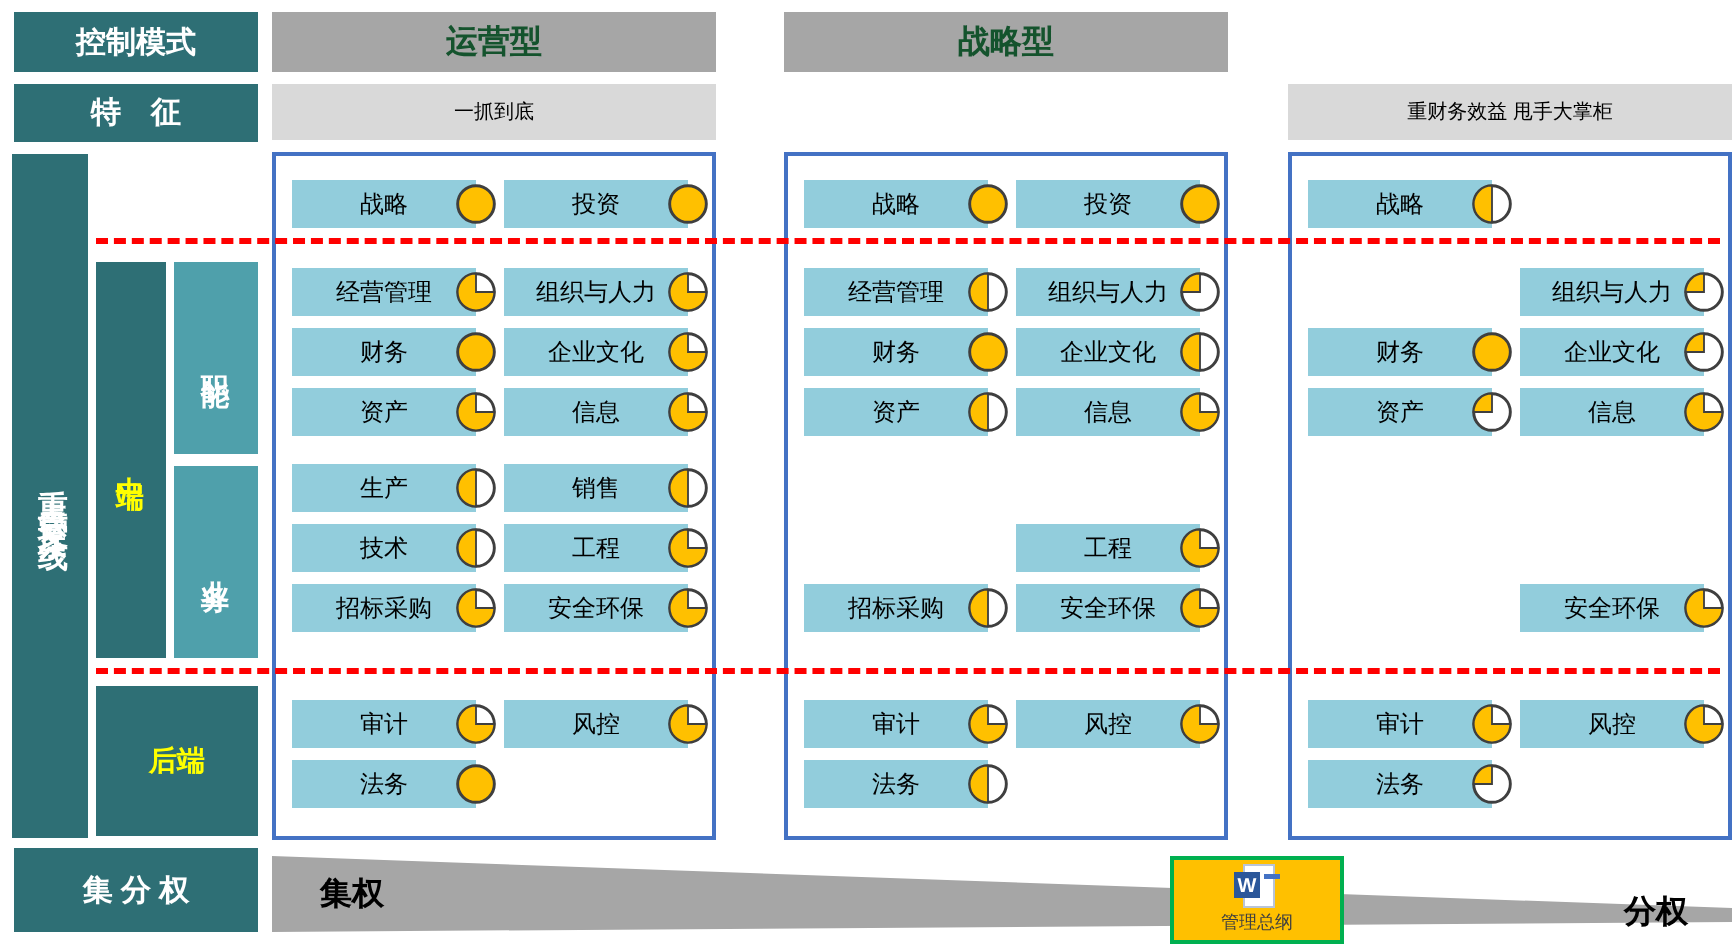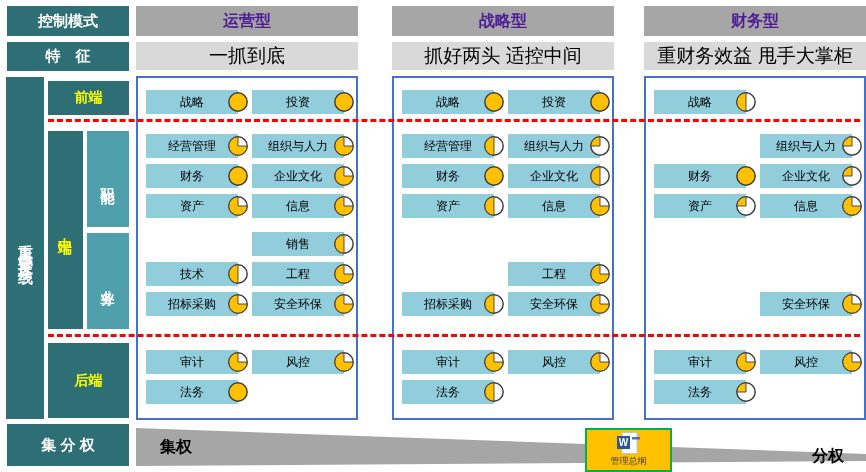--- a/index.html
+++ b/index.html
@@ -5,24 +5,24 @@
   html,body{margin:0;padding:0;background:#fff;}
   #stage{
     position:relative;width:866px;height:472px;background:#fff;overflow:hidden;
     font-family:"Liberation Sans","DejaVu Sans",sans-serif;
   }
   .cell{position:absolute;display:flex;align-items:center;justify-content:center;text-align:center;box-sizing:border-box;}
   .teal{background:var(--teal-dark,#2E6F75);color:#fff;font-weight:bold;}
   .teal-mid{background:var(--teal-mid,#4FA0AB);color:#fff;font-weight:bold;}
   .ytext{color:var(--label-yellow,#FFFF00);}
   .vert{writing-mode:vertical-rl;text-orientation:upright;letter-spacing:5px;}
-  .col-header{position:absolute;height:30px;background:var(--header-bg,#A6A6A6);color:#4c1d95;
+  .col-header{position:absolute;height:30px;background:var(--header-bg,#A6A6A6);color:#14532d;
     font-weight:bold;font-size:16px;display:flex;align-items:center;justify-content:center;box-sizing:border-box;font-family:Liberation Serif, serif;}
   .col-feature{position:absolute;height:28px;background:var(--feature-bg,#D9D9D9);color:#000;
-    font-size:19px;display:flex;align-items:center;justify-content:center;box-sizing:border-box;}
+    font-size:10px;display:flex;align-items:center;justify-content:center;box-sizing:border-box;}
   .col-box{position:absolute;height:344px;background:#fff;border:2px solid var(--box-border,#4472C4);box-sizing:border-box;padding-left:48px;}
   .slot{position:absolute;width:103px;height:24px;display:flex;align-items:center;}
   .pill{flex:1;height:24px;background:var(--pill-bg,#92CDDC);display:flex;align-items:center;
     justify-content:center;font-size:12px;color:#000;}
   .pie{width:22px;height:22px;margin-left:-11px;flex:none;position:relative;z-index:2;}
   .dash{position:absolute;left:48px;width:812px;height:0;border-top:3px dashed var(--dash-red,#FF0000);z-index:6;}
   .foot-label{position:absolute;font-weight:bold;font-size:16px;color:#000;z-index:3;}
   #doc-box{position:absolute;left:585px;top:428px;width:87px;height:44px;background:var(--doc-bg,#FFC000);
     border:2px solid var(--doc-border,#00B050);box-sizing:border-box;z-index:4;
     display:flex;flex-direction:column;align-items:center;justify-content:flex-start;padding-top:2px;}
@@ -31,21 +31,20 @@
 </style>
 </head>
 <body>
 
 <div id="stage">
 
   <div class="cell teal" style="left:7px;top:6px;width:122px;height:30px;font-size:15px;">控制模式</div>
   <div class="cell teal" style="left:7px;top:42px;width:122px;height:29px;font-size:15px;">特　征</div>
 
   <div class="cell teal vert" style="left:6px;top:77px;width:38px;height:342px;font-size:15px;">重点管控条线</div>
-  <div class="cell teal ytext" style="left:48px;top:81px;width:81px;height:34px;font-size:14px;">前端</div>
   <div class="cell teal ytext vert" style="left:48px;top:131px;width:35px;height:198px;font-size:14px;letter-spacing:3px;">中端</div>
   <div class="cell teal-mid vert" style="left:87px;top:131px;width:42px;height:96px;font-size:14px;letter-spacing:2px;">职能</div>
   <div class="cell teal-mid vert" style="left:87px;top:233px;width:42px;height:96px;font-size:14px;letter-spacing:2px;">业务</div>
   <div class="cell teal ytext" style="left:48px;top:343px;width:81px;height:75px;font-size:14px;">后端</div>
   <div class="cell teal" style="left:7px;top:424px;width:122px;height:42px;font-size:15px;">集 分 权</div>
 
   <div class="dash" style="top:119px;"></div>
   <div class="dash" style="top:334px;"></div>
 
   <svg id="wedge" width="730" height="44" viewBox="0 0 730 44">
@@ -113,20 +112,27 @@
           <path d="M12,12 L12,2 A10,10 0 1 0 22.00,12.00 Z" fill="#FFC000" stroke="#3F3F3F" stroke-width="1"></path>
         </svg>
       </div>
       <div class="slot" style="left: 114px; top: 116px;">
         <div class="pill">信息</div>
         <svg viewBox="0 0 24 24" class="pie">
           <circle cx="12" cy="12" r="10" fill="#ffffff" stroke="#3F3F3F" stroke-width="1.6"></circle>
           <path d="M12,12 L12,2 A10,10 0 1 0 22.00,12.00 Z" fill="#FFC000" stroke="#3F3F3F" stroke-width="1"></path>
         </svg>
       </div>
+      <div class="slot" style="left: 8px; top: 154px;">
+        <div class="pill">生产</div>
+        <svg viewBox="0 0 24 24" class="pie">
+          <circle cx="12" cy="12" r="10" fill="#ffffff" stroke="#3F3F3F" stroke-width="1.6"></circle>
+          <path d="M12,12 L12,2 A10,10 0 0 0 12.00,22.00 Z" fill="#FFC000" stroke="#3F3F3F" stroke-width="1"></path>
+        </svg>
+      </div>
       <div class="slot" style="left: 114px; top: 154px;">
         <div class="pill">销售</div>
         <svg viewBox="0 0 24 24" class="pie">
           <circle cx="12" cy="12" r="10" fill="#ffffff" stroke="#3F3F3F" stroke-width="1.6"></circle>
           <path d="M12,12 L12,2 A10,10 0 0 0 12.00,22.00 Z" fill="#FFC000" stroke="#3F3F3F" stroke-width="1"></path>
         </svg>
       </div>
       <div class="slot" style="left: 8px; top: 184px;">
         <div class="pill">技术</div>
         <svg viewBox="0 0 24 24" class="pie">
@@ -170,21 +176,20 @@
         </svg>
       </div>
       <div class="slot" style="left: 8px; top: 302px;">
         <div class="pill">法务</div>
         <svg viewBox="0 0 24 24" class="pie">
           <circle cx="12" cy="12" r="10" fill="#FFC000" stroke="#3F3F3F" stroke-width="1.6"></circle>
         </svg>
       </div>
     </div>
     <div class="col-header" style="left: 392px; top: 6px; width: 222px;">战略型</div>
-    <div class="col-feature" style="left: 392px; top: 42px; width: 222px;">抓好两头 适控中间</div>
     <div class="col-box" style="left: 392px; top: 76px; width: 222px;">
       <div class="slot" style="left: 8px; top: 12px;">
         <div class="pill">战略</div>
         <svg viewBox="0 0 24 24" class="pie">
           <circle cx="12" cy="12" r="10" fill="#FFC000" stroke="#3F3F3F" stroke-width="1.6"></circle>
         </svg>
       </div>
       <div class="slot" style="left: 114px; top: 12px;">
         <div class="pill">投资</div>
         <svg viewBox="0 0 24 24" class="pie">
@@ -268,21 +273,20 @@
         </svg>
       </div>
       <div class="slot" style="left: 8px; top: 302px;">
         <div class="pill">法务</div>
         <svg viewBox="0 0 24 24" class="pie">
           <circle cx="12" cy="12" r="10" fill="#ffffff" stroke="#3F3F3F" stroke-width="1.6"></circle>
           <path d="M12,12 L12,2 A10,10 0 0 0 12.00,22.00 Z" fill="#FFC000" stroke="#3F3F3F" stroke-width="1"></path>
         </svg>
       </div>
     </div>
-    <div class="col-header" style="left: 644px; top: 6px; width: 222px;">财务型</div>
     <div class="col-feature" style="left: 644px; top: 42px; width: 222px;">重财务效益 甩手大掌柜</div>
     <div class="col-box" style="left: 644px; top: 76px; width: 222px;">
       <div class="slot" style="left: 8px; top: 12px;">
         <div class="pill">战略</div>
         <svg viewBox="0 0 24 24" class="pie">
           <circle cx="12" cy="12" r="10" fill="#ffffff" stroke="#3F3F3F" stroke-width="1.6"></circle>
           <path d="M12,12 L12,2 A10,10 0 0 0 12.00,22.00 Z" fill="#FFC000" stroke="#3F3F3F" stroke-width="1"></path>
         </svg>
       </div>
       <div class="slot" style="left: 114px; top: 56px;">

